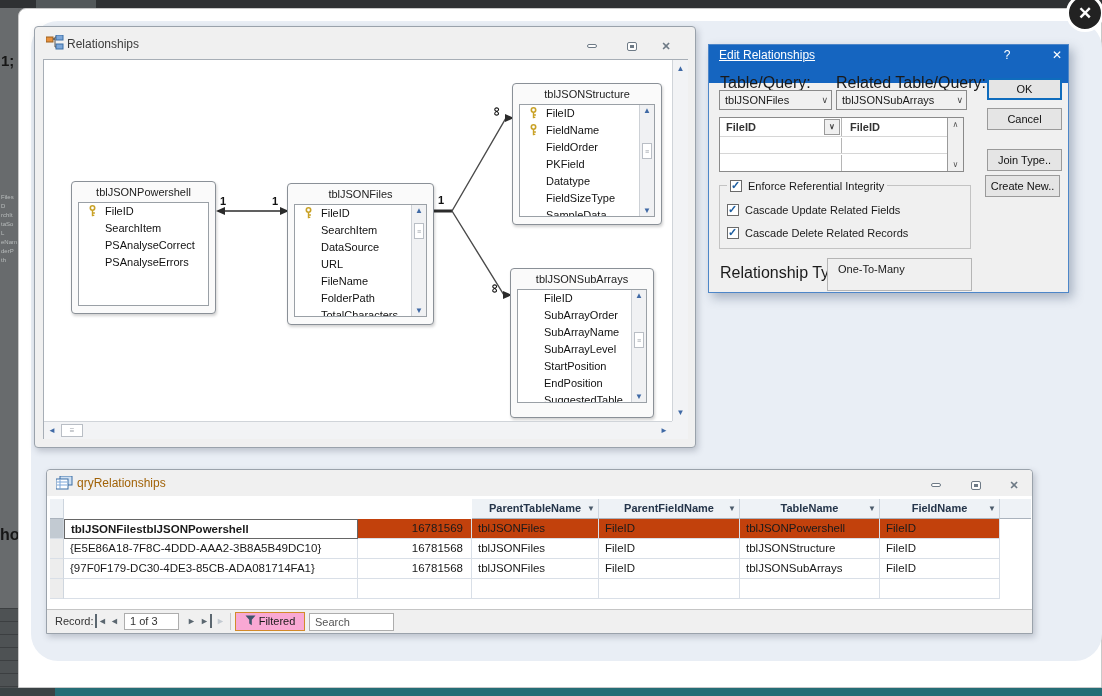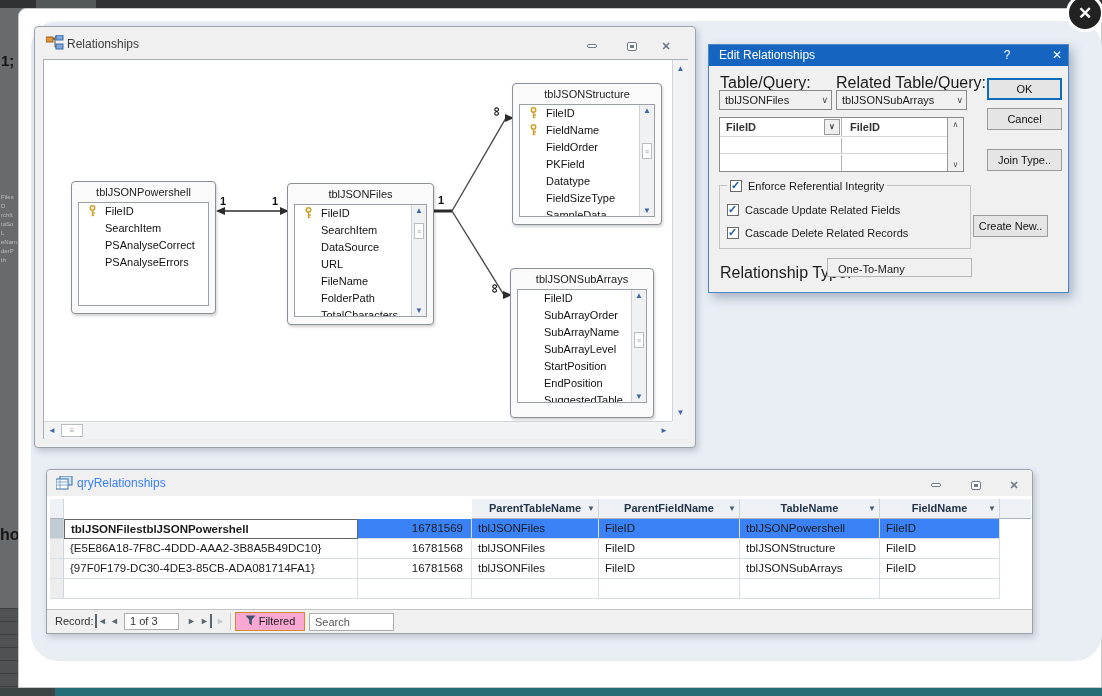--- a/index.html
+++ b/index.html
@@ -51,53 +51,53 @@
   .keyicon{position:absolute;left:8px;top:2px;}
   .lscroll{position:absolute;right:0;top:0;bottom:0;width:15px;background:#f0f1f3;border-left:1px solid #cdd1d6;}
   .lthumb{position:absolute;left:2px;width:10px;height:16px;background:#fff;border:1px solid #b9bec5;color:#9aa0a8;font-size:7px;line-height:15px;text-align:center;}
   .lup{position:absolute;top:1px;left:0;width:100%;text-align:center;color:#3f69a5;font-size:8px;}
   .ldown{position:absolute;bottom:1px;left:0;width:100%;text-align:center;color:#3f69a5;font-size:8px;}
   .rlabel{position:absolute;font-size:11px;font-weight:bold;color:#111;}
   .inf{transform:rotate(90deg);font-size:13px;}
 
   
   #dlg{left:677px;top:23px;width:361px;height:249px;background:#f0f0f0;border:1px solid #4d86c8;box-shadow:4px 5px 10px rgba(50,70,100,.35);}
-  #dlg .tbar{position:absolute;left:0;top:0;width:100%;height:21px;background:#1565c0;color:#fff;font-size:12px;line-height:21px;padding-left:10px;}
+  #dlg .tbar{position:absolute;left:0;top:0;width:100%;height:38px;background:#1565c0;color:#fff;font-size:12px;line-height:21px;padding-left:10px;text-decoration:underline;}
   #dlg .thelp{position:absolute;top:0;left:288px;width:20px;text-align:center;color:#fff;font-size:12px;line-height:21px;}
   #dlg .tclose{position:absolute;top:0;left:338px;width:20px;text-align:center;color:#fff;font-size:12px;line-height:21px;}
   .dlabel{position:absolute;font-size:16px;color:#1a1a1a;}
   .combo{position:absolute;height:20px;background:#f0f0f0;border:1px solid #8a8a8a;font-size:11px;line-height:18px;padding-left:5px;color:#1a1a1a;white-space:nowrap;overflow:hidden;}
   .combo .chv{position:absolute;right:3px;top:0;font-size:9px;color:#444;line-height:18px;}
   #jgrid{position:absolute;left:10px;top:72px;width:245px;height:55px;background:#fff;border:1px solid #8a8a8a;}
   #jgrid .gr{position:absolute;left:0;width:228px;border-bottom:1px solid #d6d6d6;height:19px;}
   #jgrid .c1{position:absolute;left:0;top:0;width:122px;height:100%;border-right:1px solid #b5b5b5;font-size:11px;font-weight:bold;color:#333;line-height:19px;padding-left:6px;}
   #jgrid .c2{position:absolute;left:122px;top:0;width:106px;height:100%;font-size:11px;font-weight:bold;color:#333;line-height:19px;padding-left:8px;}
   #jgrid .cellbtn{position:absolute;right:1px;top:1px;width:16px;height:16px;background:#f0f0f0;border:1px solid #9a9a9a;font-size:8px;color:#444;text-align:center;line-height:14px;}
   #jgrid .gscroll{position:absolute;right:0;top:0;width:16px;height:100%;background:#f0f0f0;border-left:1px solid #9a9a9a;}
   #jgrid .gscroll .a{position:absolute;width:100%;text-align:center;font-size:8px;color:#555;}
   .btn{position:absolute;width:75px;height:22px;background:#e5e5e5;border:1px solid #9a9a9a;font-size:11px;color:#111;text-align:center;line-height:20px;cursor:pointer;}
   .btn.ok{border:2px solid #0f6cbd;line-height:18px;}
   #grp{position:absolute;left:10px;top:140px;width:252px;height:64px;border:1px solid #c3c3c3;}
   .chkrow{position:absolute;left:8px;font-size:11px;color:#1a1a1a;height:14px;line-height:14px;}
   .cb{display:inline-block;width:12px;height:12px;background:#fff;border:1px solid #6a6a6a;position:relative;vertical-align:-2px;margin-right:6px;}
   .cb span{position:absolute;left:0px;top:-3px;color:#1f5fa0;font-size:11px;font-weight:bold;}
-  #reltype-box{position:absolute;left:118px;top:213px;width:145px;height:19px;border:1px solid #b5b5b5;font-size:11px;color:#1a1a1a;line-height:21px;padding-left:10px;background:#f0f0f0;}
+  #reltype-box{position:absolute;left:118px;top:213px;width:145px;height:33px;border:1px solid #b5b5b5;font-size:11px;color:#1a1a1a;line-height:21px;padding-left:10px;background:#f0f0f0;}
 
   
   #qwin{left:15px;top:448px;width:987px;height:165px;background:#fff;border:1px solid #9aa2ab;border-radius:4px 4px 0 0;box-shadow:2px 3px 6px rgba(50,60,80,.25);}
   #qwin .tbar{position:absolute;left:0;top:0;width:100%;height:26px;background:#f0f0f0;border-radius:4px 4px 0 0;}
-  #qwin .title{position:absolute;left:30px;top:6px;font-size:12px;color:#3b82f6;text-align:center;}
+  #qwin .title{position:absolute;left:30px;top:6px;font-size:12px;color:#a16207;text-align:center;}
   .hdr{position:absolute;top:29px;height:20px;background:#eef2f6;border-right:1px solid #cdd5de;border-bottom:1px solid #aab3bd;
        font-size:11px;font-weight:bold;color:#25354a;text-align:center;line-height:19px;white-space:nowrap;overflow:hidden;}
   .hdr .sort{position:absolute;right:3px;top:0;font-size:8px;color:#4a5a6a;line-height:19px;font-weight:normal;}
   .dcell{position:absolute;height:20px;border-right:1px solid #d9dfe7;border-bottom:1px solid #d9dfe7;font-size:11.5px;color:#1a1a1a;
        line-height:19px;padding-left:6px;white-space:nowrap;overflow:hidden;background:#fff;}
   .dcell.num{text-align:right;padding-right:8px;padding-left:0;}
   .rowsel{position:absolute;left:3px;width:14px;height:20px;background:#ededed;border-right:1px solid #cfd6de;border-bottom:1px solid #d9dfe7;}
-  .sel .dcell{background:#3b82f6;}
+  .sel .dcell{background:#c2410c;}
   .sel .rowsel{background:#c2cad2;}
   .activecell{background:#fff !important;border:1px solid #666 !important;font-weight:bold;}
   #recbar{position:absolute;left:0;top:139px;width:985px;height:24px;background:#f0f0f0;border-top:1px solid #c5c5c5;font-size:11px;color:#333;}
   #recbar .lbl{position:absolute;top:5px;text-align:right;}
   .navg{position:absolute;top:4px;color:#5b6770;font-size:9px;line-height:14px;cursor:pointer;}
   .navg.dim{color:#c3cad1;}
   .bar-l{border-left:2px solid #5b6770;padding-left:1px;}
   .bar-r{border-right:2px solid #5b6770;padding-right:1px;}
   #posbox{position:absolute;left:77px;top:3px;width:55px;height:17px;background:#fff;border:1px solid #adadad;font-size:11px;line-height:15px;padding-left:5px;}
   #filteredbtn{position:absolute;left:188px;top:2px;width:70px;height:19px;background:#f9a8d4;border:1px solid #d28a2a;font-size:11px;color:#1a1a1a;line-height:17px;text-align:center;cursor:pointer;}
@@ -310,21 +310,21 @@
             </div>
           <div class="gscroll">
             <span class="a" style="top:2px;">∧</span>
             <span class="a" style="bottom:2px;">∨</span>
           </div>
         </div>
 
         <div class="btn ok" style="left:278px;top:33px;">OK</div>
         <div class="btn" style="left:278px;top:63px;">Cancel</div>
         <div class="btn" style="left:278px;top:104px;">Join Type..</div>
-        <div class="btn" style="left:264px;top:130px;margin-top:40px;">Create New..</div>
+        <div class="btn" style="left:276px;top:130px;">Create New..</div>
 
         <div id="grp"></div>
         <div class="chkrow" style="left:18px;top:134px;background:#f0f0f0;padding:0 3px;">
           <span class="cb"><span>✓</span></span><span>Enforce Referential Integrity</span>
         </div>
         <div class="chkrow" style="left:18px;top:158px;">
           <span class="cb"><span>✓</span></span><span>Cascade Update Related Fields</span>
         </div>
         <div class="chkrow" style="left:18px;top:181px;">
           <span class="cb"><span>✓</span></span><span>Cascade Delete Related Records</span>

